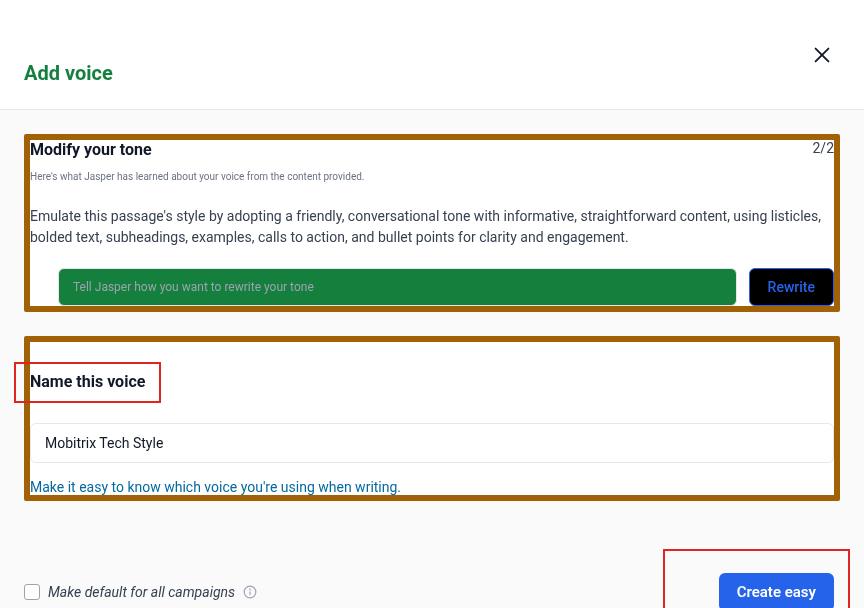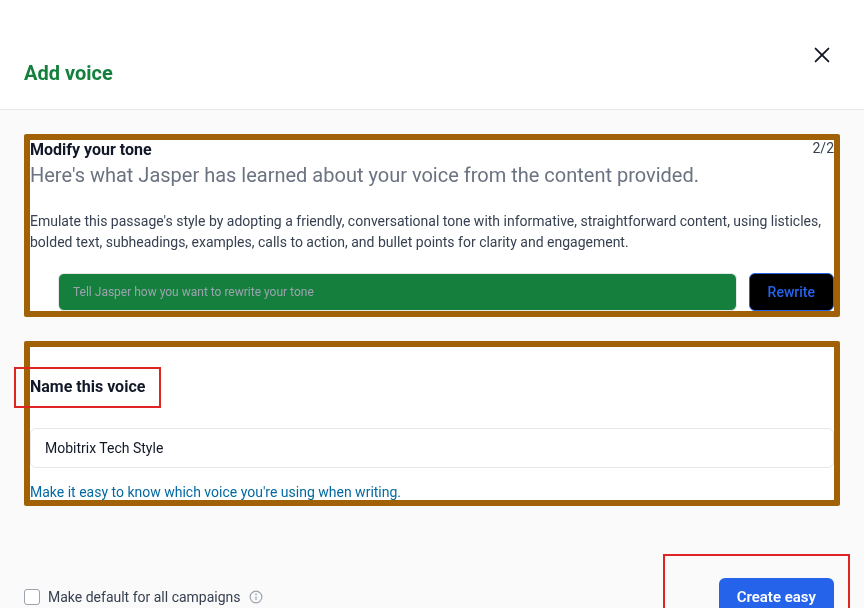--- a/index.html
+++ b/index.html
@@ -53,23 +53,23 @@
     .card-title {
       font-size: 16px;
       font-weight: 700;
       color: #111827;
     }
     .step-counter {
       font-size: 14px;
       color: #374151;
     }
     .card-subtitle {
-      font-size: 20px;
+      font-size: 10px;
       color: #6b7280;
-      margin-top: 4px;
+      margin-top: 12px;
     }
     .tone-description {
       font-size: 14px;
       color: #374151;
       margin-top: 24px;
       line-height: 1.5;
     }
     .input-row {
       display: flex;
       gap: 12px;
@@ -144,20 +144,21 @@
       width: 16px;
       height: 16px;
       border: 1px solid #9ca3af;
       border-radius: 3px;
       cursor: pointer;
       background: #ffffff;
     }
     .checkbox-label {
       font-size: 14px;
       color: #374151;
+      font-style: italic;
     }
     .info-icon {
       width: 14px;
       height: 14px;
       display: inline-flex;
       align-items: center;
       justify-content: center;
     }
     .create-btn-wrap {
       border: 2px solid #e02424;

